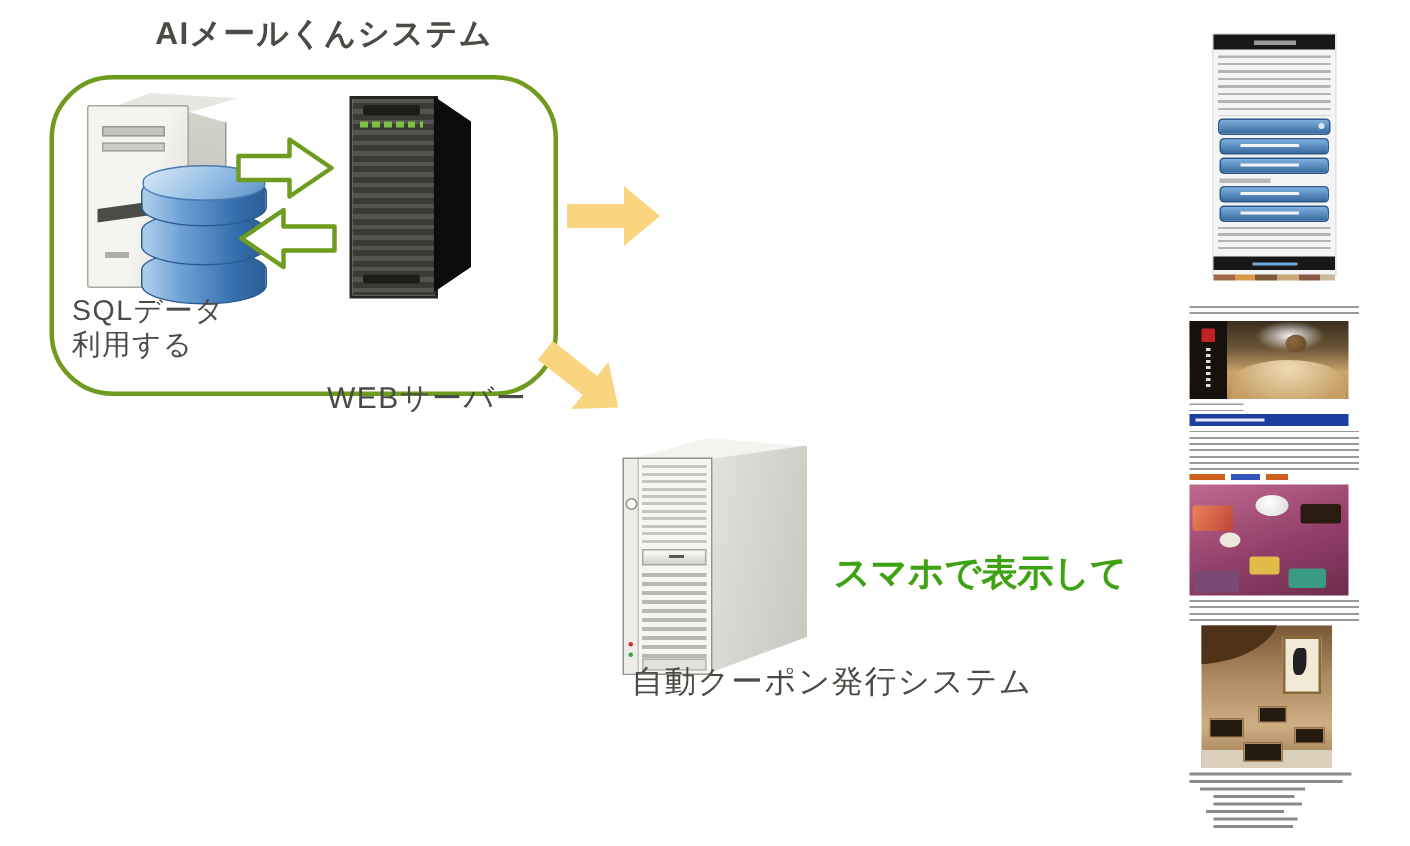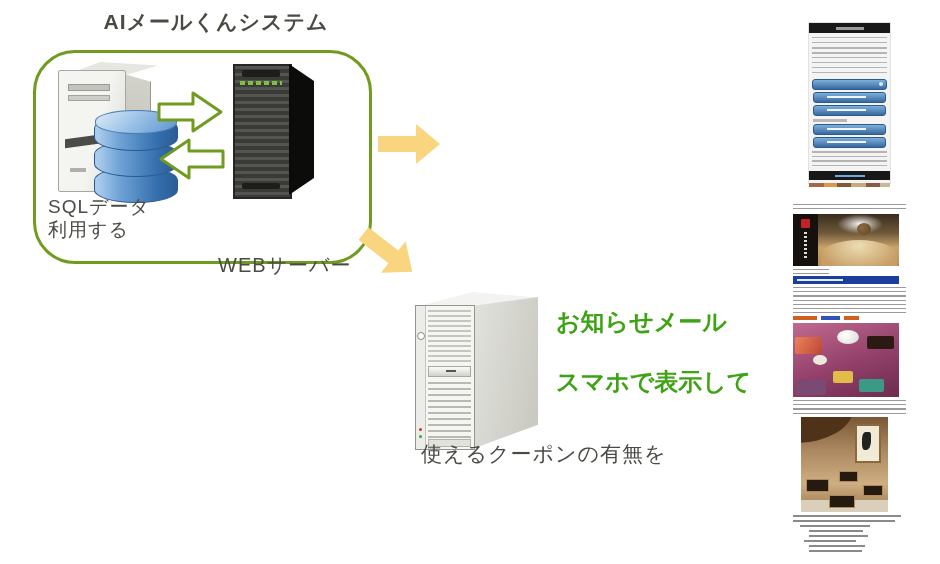--- a/index.html
+++ b/index.html
@@ -202,24 +202,23 @@
       <div class="mail-led2"></div>
     </div>
     <div class="mail-slats-top"></div>
     <div class="mail-band">
       <div class="mail-badge"></div>
     </div>
     <div class="mail-slats-bot"></div>
     <div class="mail-foot"></div>
   </div>
 
-  <div class="abs green-label" style="left:556px;top:306px;">お知らせメール</div>
   <div class="abs green-label" style="left:556px;top:366px;">スマホで表示して</div>
 
-  <div class="abs server-caption" style="left:421px;top:440px;font-size:21px;">使えるクーポンの有無を</div>
+  <div class="abs server-caption" style="left:421px;top:440px;font-size:21px;">自動クーポン発行システム</div>
 
 
   <div class="abs shot1">
     <div class="s1-header">
       <div class="dash"></div>
     </div>
     <div class="s1-lines"></div>
     <div class="s1-menubar">
       <div class="circ"></div>
     </div>

